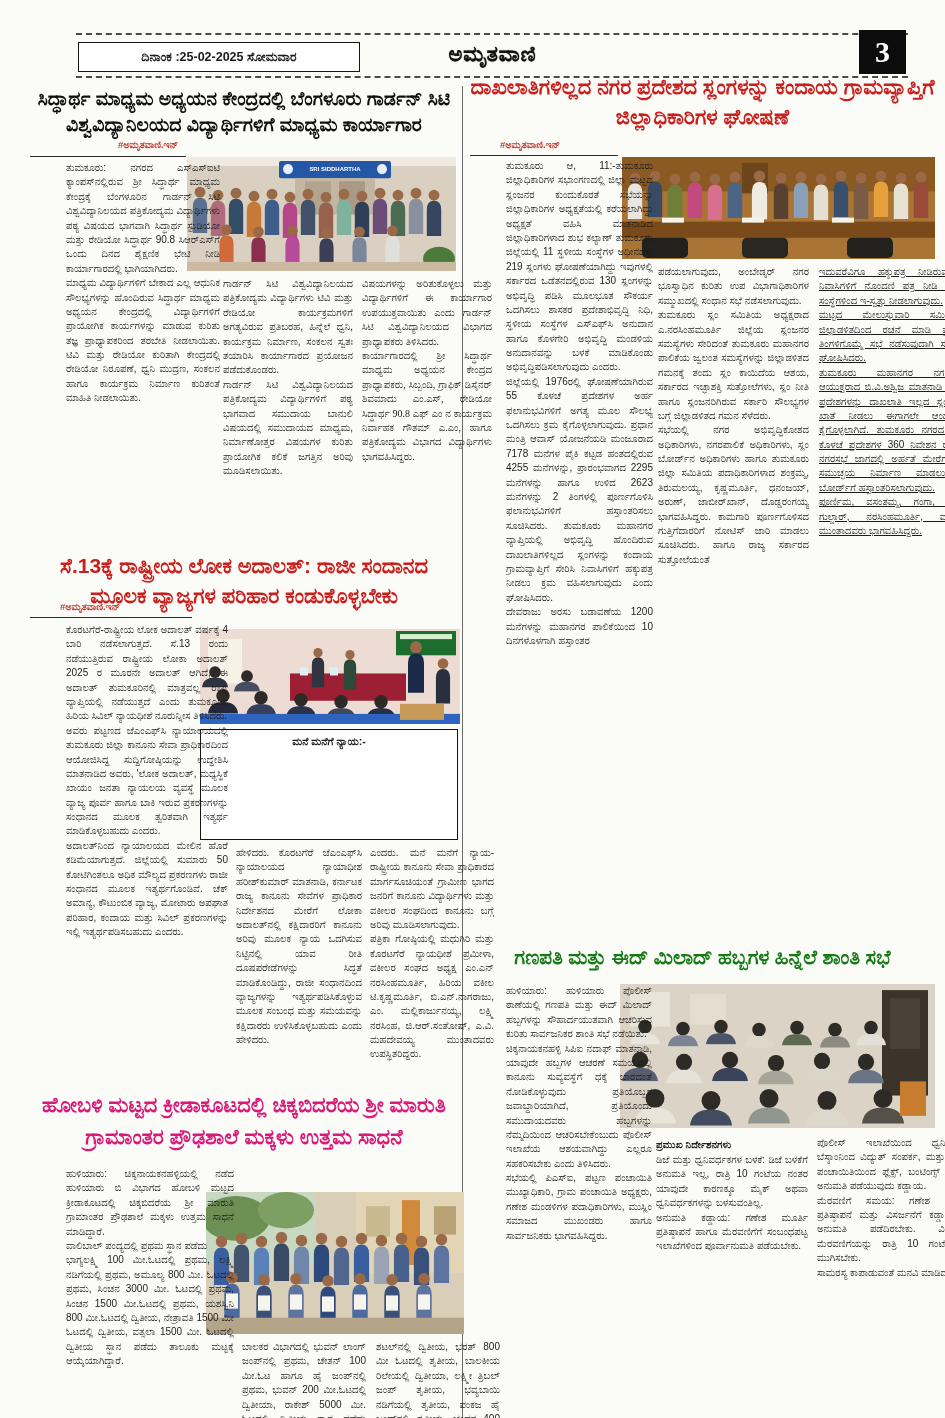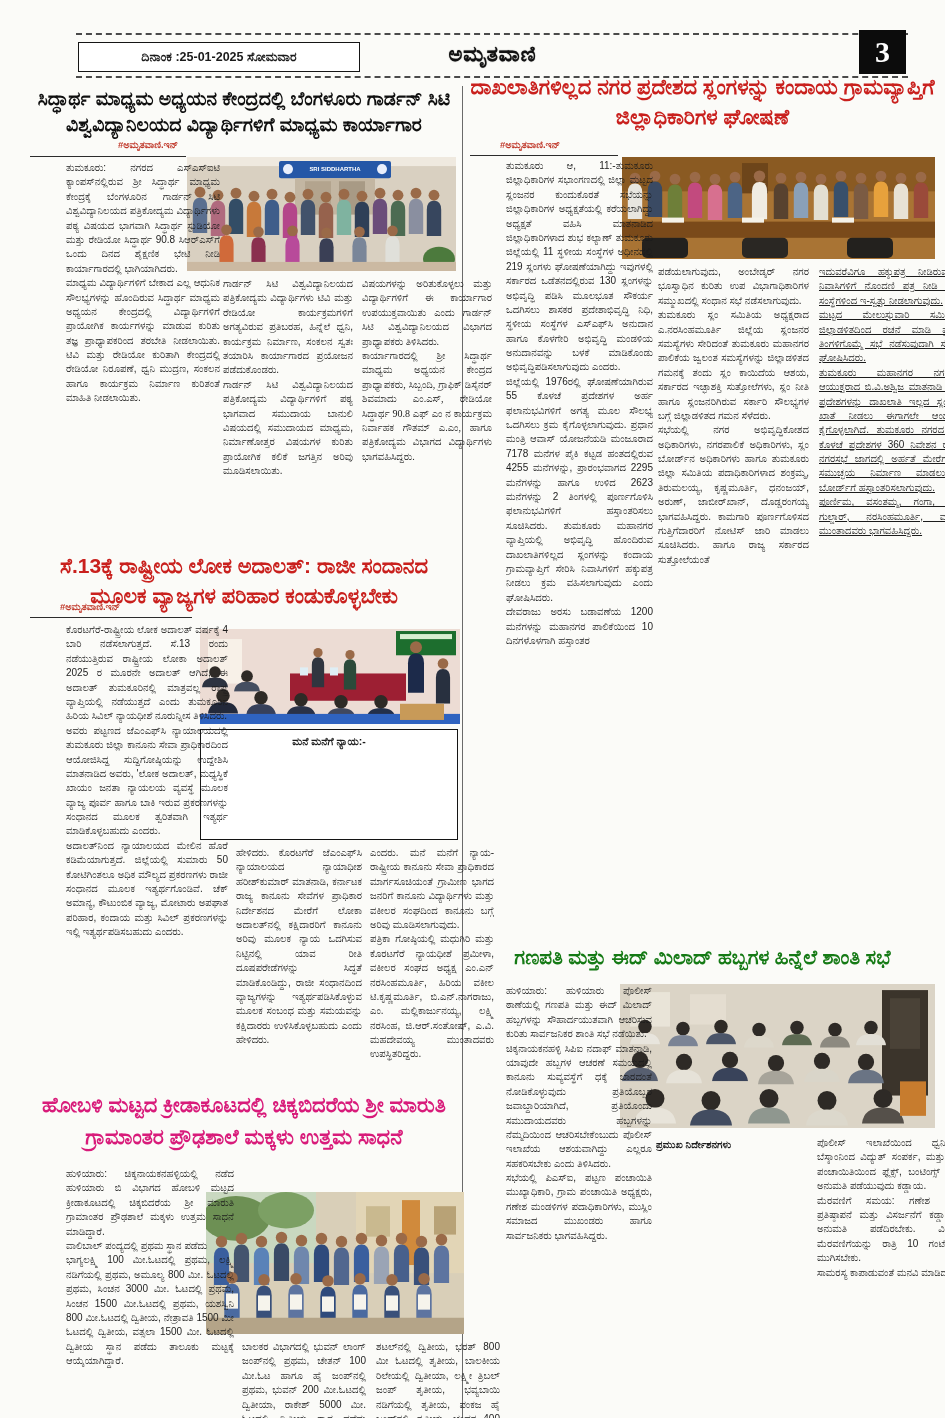--- a/index.html
+++ b/index.html
@@ -48,21 +48,21 @@
       <path d="M0 20 q1-9 12-9 11 0 12 9 Z" fill="currentColor"></path>
     </symbol>
   </defs>
 </svg>
 
 <div>
 
   <div>
     <div class="abs dash" style="left:76px;top:33px;width:832px;"></div>
     <div class="abs datebox" style="left:78px;top:42px;width:280px;height:28px;">
-      <span>ದಿನಾಂಕ :25-01-2025 ಸೋಮವಾರ</span>
+      <span>ದಿನಾಂಕ :25-02-2025 ಸೋಮವಾರ</span>
     </div>
     <div class="abs masthead" style="top:42px;">ಅಮೃತವಾಣಿ</div>
     <div class="abs pagebox" style="left:859px;top:30px;width:47px;height:44px;">
       <span>3</span>
     </div>
     <div class="abs dash" style="left:76px;top:76px;width:832px;"></div>
   </div>
 
   <div class="abs vrule" style="left:462px;top:86px;height:1332px;"></div>
 
@@ -299,20 +299,22 @@
         <rect x="280" y="96" width="26" height="34" fill="#c77c2e"></rect>
       </svg>
     </div>
 
     <div class="abs col txt" style="left:470px;top:984px;width:146px;height:434px;">ಹುಳಿಯಾರು: ಹುಳಿಯಾರು ಪೊಲೀಸ್ ಠಾಣೆಯಲ್ಲಿ ಗಣಪತಿ ಮತ್ತು ಈದ್ ಮಿಲಾದ್ ಹಬ್ಬಗಳನ್ನು ಸೌಹಾರ್ದಯುತವಾಗಿ ಆಚರಿಸುವ ಕುರಿತು ಸಾರ್ವಜನಿಕರ ಶಾಂತಿ ಸಭೆ ನಡೆಯಿತು.
 ಚಿಕ್ಕನಾಯಕನಹಳ್ಳಿ ಸಿಪಿಐ ನದಾಫ್ ಮಾತನಾಡಿ, ಯಾವುದೇ ಹಬ್ಬಗಳ ಆಚರಣೆ ಸಮಯದಲ್ಲಿ ಕಾನೂನು ಸುವ್ಯವಸ್ಥೆಗೆ ಧಕ್ಕೆ ಬಾರದಂತೆ ನೋಡಿಕೊಳ್ಳುವುದು ಪ್ರತಿಯೊಬ್ಬರ ಜವಾಬ್ದಾರಿಯಾಗಿದೆ, ಪ್ರತಿಯೊಂದು ಸಮುದಾಯದವರು ಹಬ್ಬಗಳನ್ನು ನೆಮ್ಮದಿಯಿಂದ ಆಚರಿಸಬೇಕೆಂಬುದು ಪೊಲೀಸ್ ಇಲಾಖೆಯ ಆಶಯವಾಗಿದ್ದು ಎಲ್ಲರೂ ಸಹಕರಿಸಬೇಕು ಎಂದು ತಿಳಿಸಿದರು.
 ಸಭೆಯಲ್ಲಿ ಪಿಎಸ್ಐ, ಪಟ್ಟಣ ಪಂಚಾಯಿತಿ ಮುಖ್ಯಾಧಿಕಾರಿ, ಗ್ರಾಮ ಪಂಚಾಯಿತಿ ಅಧ್ಯಕ್ಷರು, ಗಣೇಶ ಮಂಡಳಿಗಳ ಪದಾಧಿಕಾರಿಗಳು, ಮುಸ್ಲಿಂ ಸಮಾಜದ ಮುಖಂಡರು ಹಾಗೂ ಸಾರ್ವಜನಿಕರು ಭಾಗವಹಿಸಿದ್ದರು.</div>
 
     <div class="abs col" style="left:620px;top:1136px;width:152px;height:282px;">
       <div class="subhead">ಪ್ರಮುಖ ನಿರ್ದೇಶನಗಳು</div>
+      <div class="txt">ಡಿಜೆ ಮತ್ತು ಧ್ವನಿವರ್ಧಕಗಳ ಬಳಕೆ: ಡಿಜೆ ಬಳಕೆಗೆ ಅನುಮತಿ ಇಲ್ಲ, ರಾತ್ರಿ 10 ಗಂಟೆಯ ನಂತರ ಯಾವುದೇ ಕಾರಣಕ್ಕೂ ಮೈಕ್ ಅಥವಾ ಧ್ವನಿವರ್ಧಕಗಳನ್ನು ಬಳಸುವಂತಿಲ್ಲ.
+ಅನುಮತಿ ಕಡ್ಡಾಯ: ಗಣೇಶ ಮೂರ್ತಿ ಪ್ರತಿಷ್ಠಾಪನೆ ಹಾಗೂ ಮೆರವಣಿಗೆಗೆ ಸಂಬಂಧಪಟ್ಟ ಇಲಾಖೆಗಳಿಂದ ಪೂರ್ವಾನುಮತಿ ಪಡೆಯಬೇಕು.</div>
     </div>
 
     <div class="abs col txt" style="left:781px;top:1136px;width:154px;height:282px;">ಪೊಲೀಸ್ ಇಲಾಖೆಯಿಂದ ಧ್ವನಿವರ್ಧಕ, ಬೆಸ್ಕಾಂನಿಂದ ವಿದ್ಯುತ್ ಸಂಪರ್ಕ, ಮತ್ತು ಪಟ್ಟಣ ಪಂಚಾಯಿತಿಯಿಂದ ಫ್ಲೆಕ್ಸ್, ಬಂಟಿಂಗ್ಸ್ ಹಾಕಲು ಅನುಮತಿ ಪಡೆಯುವುದು ಕಡ್ಡಾಯ.
 ಮೆರವಣಿಗೆ ಸಮಯ: ಗಣೇಶ ಮೂರ್ತಿ ಪ್ರತಿಷ್ಠಾಪನೆ ಮತ್ತು ವಿಸರ್ಜನೆಗೆ ಕಡ್ಡಾಯವಾಗಿ ಅನುಮತಿ ಪಡೆದಿರಬೇಕು. ವಿಸರ್ಜನಾ ಮೆರವಣಿಗೆಯನ್ನು ರಾತ್ರಿ 10 ಗಂಟೆಯೊಳಗೆ ಮುಗಿಸಬೇಕು.
 ಸಾಮರಸ್ಯ ಕಾಪಾಡುವಂತೆ ಮನವಿ ಮಾಡಿದರು.</div>
   </div>
 
 </div>
 
 </body></html>

